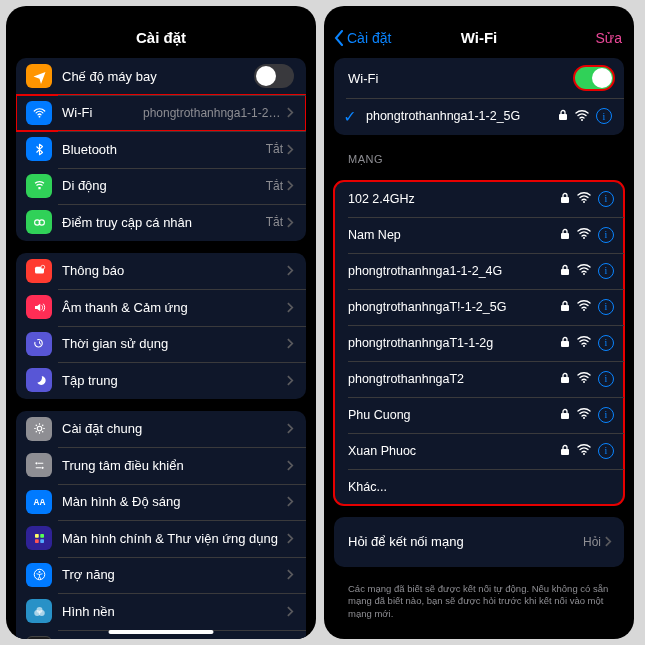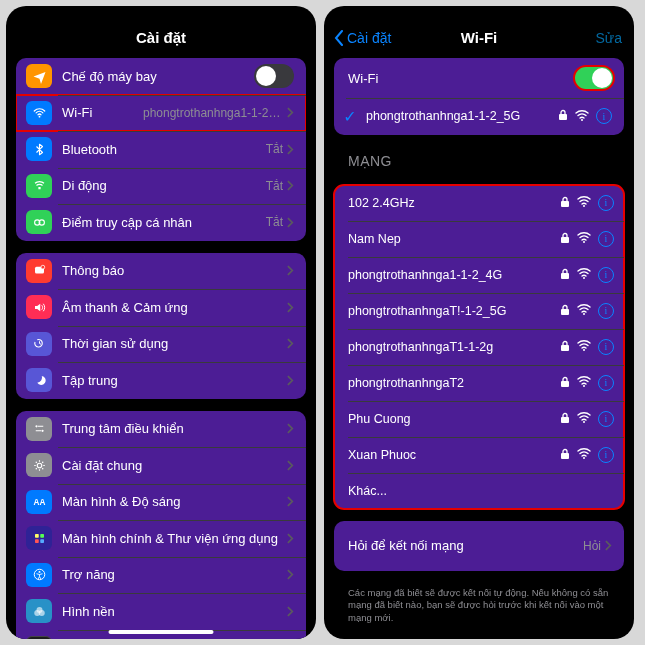--- a/index.html
+++ b/index.html
@@ -42,28 +42,28 @@
     color: #0a84ff;
     display: flex;
     align-items: center;
     gap: 3px;
     font-weight: 400;
     font-size: 14px;
   }
   .nav-edit {
     position: absolute;
     right: 12px;
-    color: #0369a1;
+    color: #ec4899;
     font-weight: 400;
     font-size: 14px;
   }
   .chev-left-svg { width: 10px; height: 16px; }
   .content { padding: 0 10px; }
   .group {
-    background: #4c1d95;
+    background: #0f172a;
     border-radius: 10px;
     margin: 12px 0;
     overflow: hidden;
   }
   .row {
     display: flex;
     align-items: center;
     height: 36.5px;
     padding: 0 12px 0 10px;
     position: relative;
@@ -130,21 +130,21 @@
     border-radius: 50%;
     top: 2px;
     right: 2px;
   }
   .highlight-red {
     outline: 2px solid #e60000;
     outline-offset: -1px;
   }
   .section-header {
     color: #8e8e93;
-    font-size: 14px;
+    font-size: 11px;
     letter-spacing: 0.5px;
     padding: 6px 14px 4px;
   }
   .check {
     color: #0a84ff;
     font-size: 16px;
     width: 16px;
     text-align: center;
     margin-right: 8px;
   }
@@ -337,41 +337,41 @@
           </div>
           <span class="row-label">Tập trung</span>
           <svg class="chev" viewBox="0 0 8 12">
               <path d="M1 1l5 5-5 5"></path>
             </svg>
         </div>
       </div>
 
       <div class="group">
         <div class="row">
+          <div class="icon-box ic-general">
+            <svg class="mini" viewBox="0 0 20 20">
+                <circle cx="10" cy="10" r="3" fill="none" stroke="#fff" stroke-width="1.5"></circle>
+                <path d="M10 3v2M10 15v2M3 10h2M15 10h2M5 5l1.4 1.4M13.6 13.6L15 15M15 5l-1.4 1.4M6.4 13.6L5 15" stroke="#fff" stroke-width="1.5"></path>
+              </svg>
+          </div>
+          <span class="row-label">Cài đặt chung</span>
+          <svg class="chev" viewBox="0 0 8 12">
+              <path d="M1 1l5 5-5 5"></path>
+            </svg>
+        </div>
+        <div class="row">
           <div class="icon-box ic-control">
             <svg class="mini" viewBox="0 0 20 20">
                 <circle cx="6" cy="7" r="1.5" fill="#fff"></circle>
                 <path d="M8 7h7" stroke="#fff" stroke-width="1.5"></path>
                 <circle cx="14" cy="13" r="1.5" fill="#fff"></circle>
                 <path d="M5 13h7" stroke="#fff" stroke-width="1.5"></path>
               </svg>
           </div>
           <span class="row-label">Trung tâm điều khiển</span>
-          <svg class="chev" viewBox="0 0 8 12">
-              <path d="M1 1l5 5-5 5"></path>
-            </svg>
-        </div>
-        <div class="row">
-          <div class="icon-box ic-general">
-            <svg class="mini" viewBox="0 0 20 20">
-                <circle cx="10" cy="10" r="3" fill="none" stroke="#fff" stroke-width="1.5"></circle>
-                <path d="M10 3v2M10 15v2M3 10h2M15 10h2M5 5l1.4 1.4M13.6 13.6L15 15M15 5l-1.4 1.4M6.4 13.6L5 15" stroke="#fff" stroke-width="1.5"></path>
-              </svg>
-          </div>
-          <span class="row-label">Cài đặt chung</span>
           <svg class="chev" viewBox="0 0 8 12">
               <path d="M1 1l5 5-5 5"></path>
             </svg>
         </div>
         <div class="row">
           <div class="icon-box ic-display">
             <svg class="mini" viewBox="0 0 20 20">
                 <text x="10" y="14" text-anchor="middle" font-size="11" font-weight="bold" fill="#fff">AA</text>
               </svg>
           </div>

